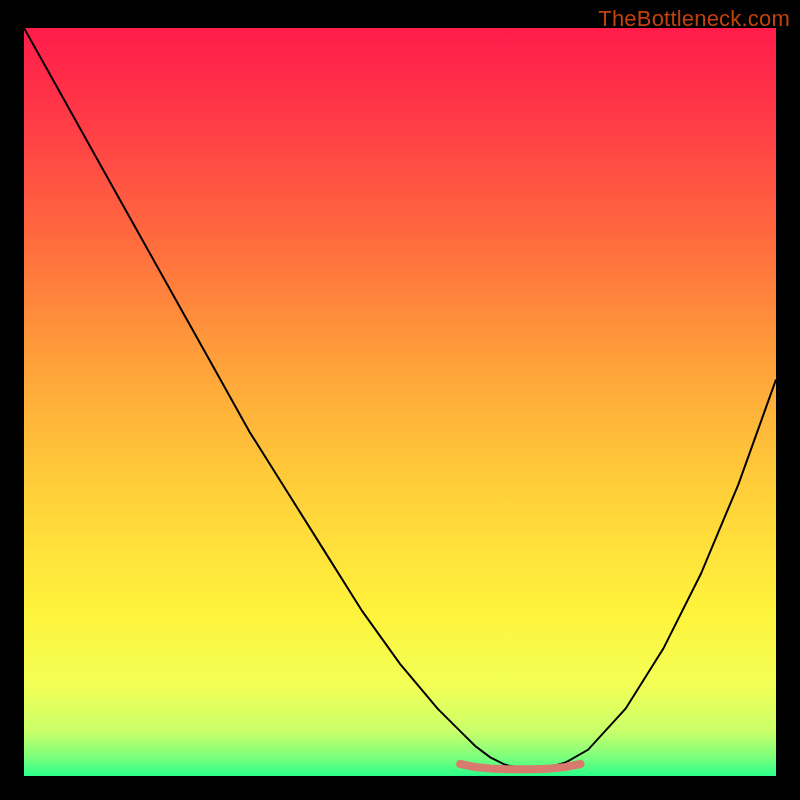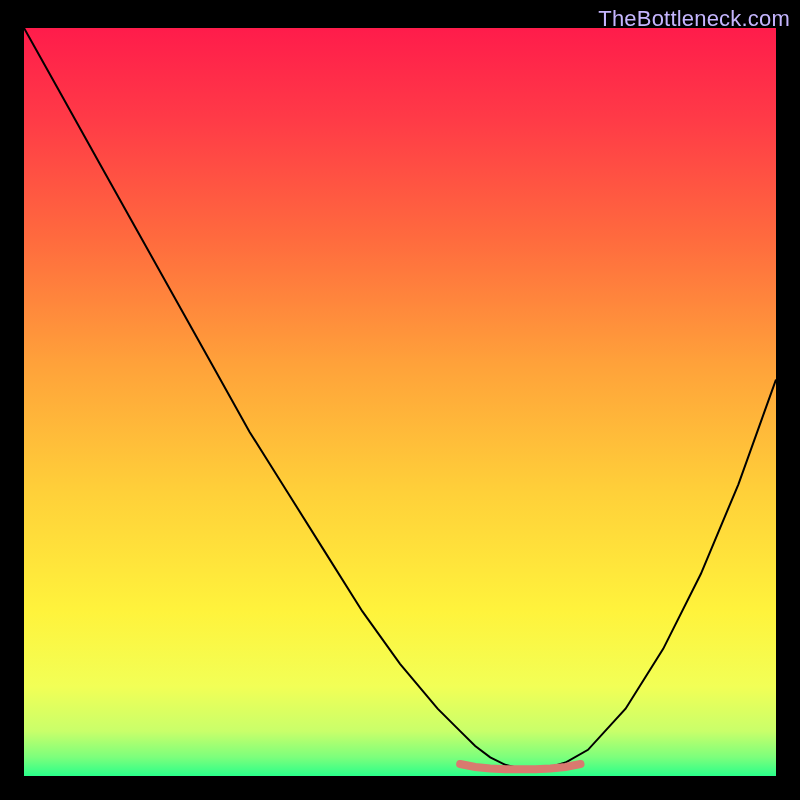--- a/index.html
+++ b/index.html
@@ -9,21 +9,21 @@
     width: 800px;
     height: 800px;
     background: #000;
   }
   .watermark {
     position: absolute;
     top: 6px;
     right: 10px;
     font-family: Arial, Helvetica, sans-serif;
     font-size: 22px;
-    color: #c4b5fd;
+    color: #c2410c;
     letter-spacing: 0.2px;
     z-index: 5;
   }
   .plot {
     position: absolute;
     left: 24px;
     top: 28px;
     width: 752px;
     height: 748px;
   }

